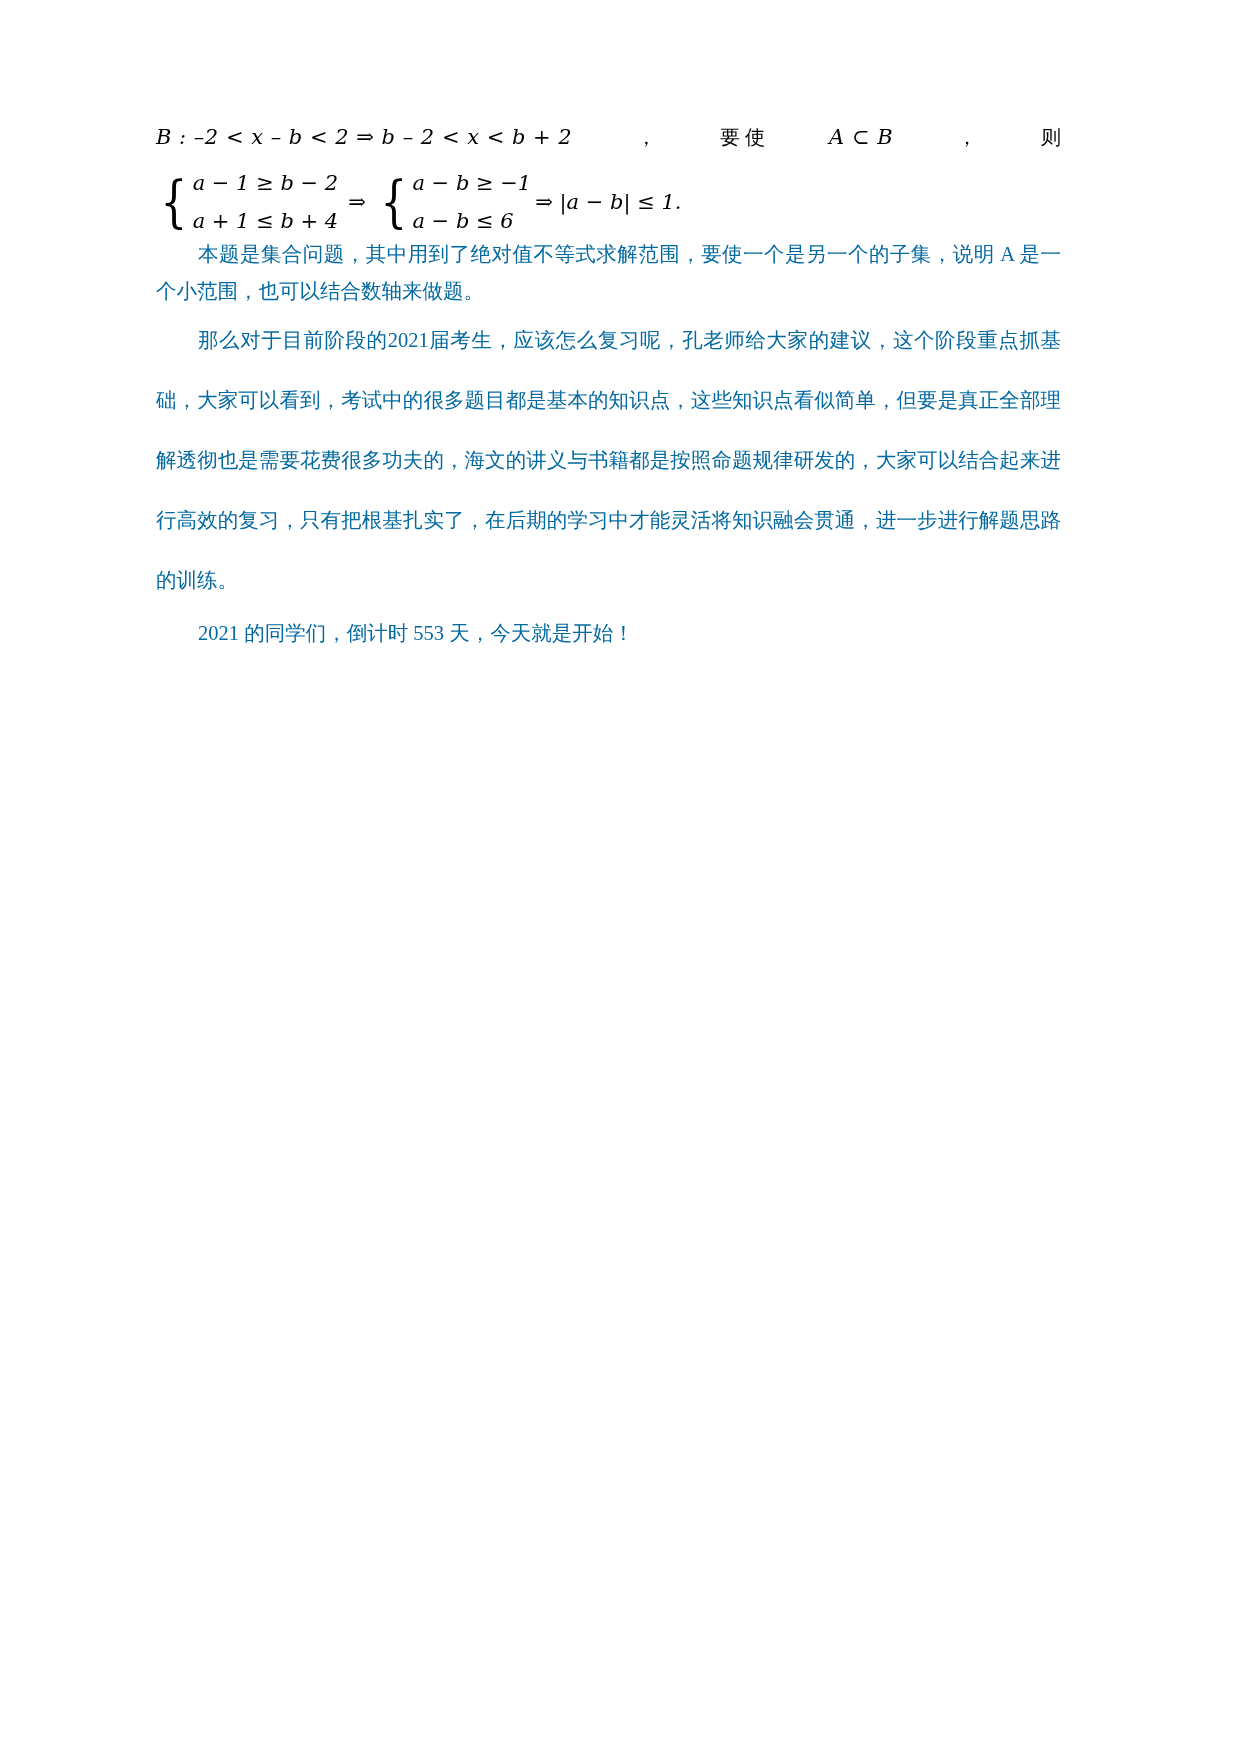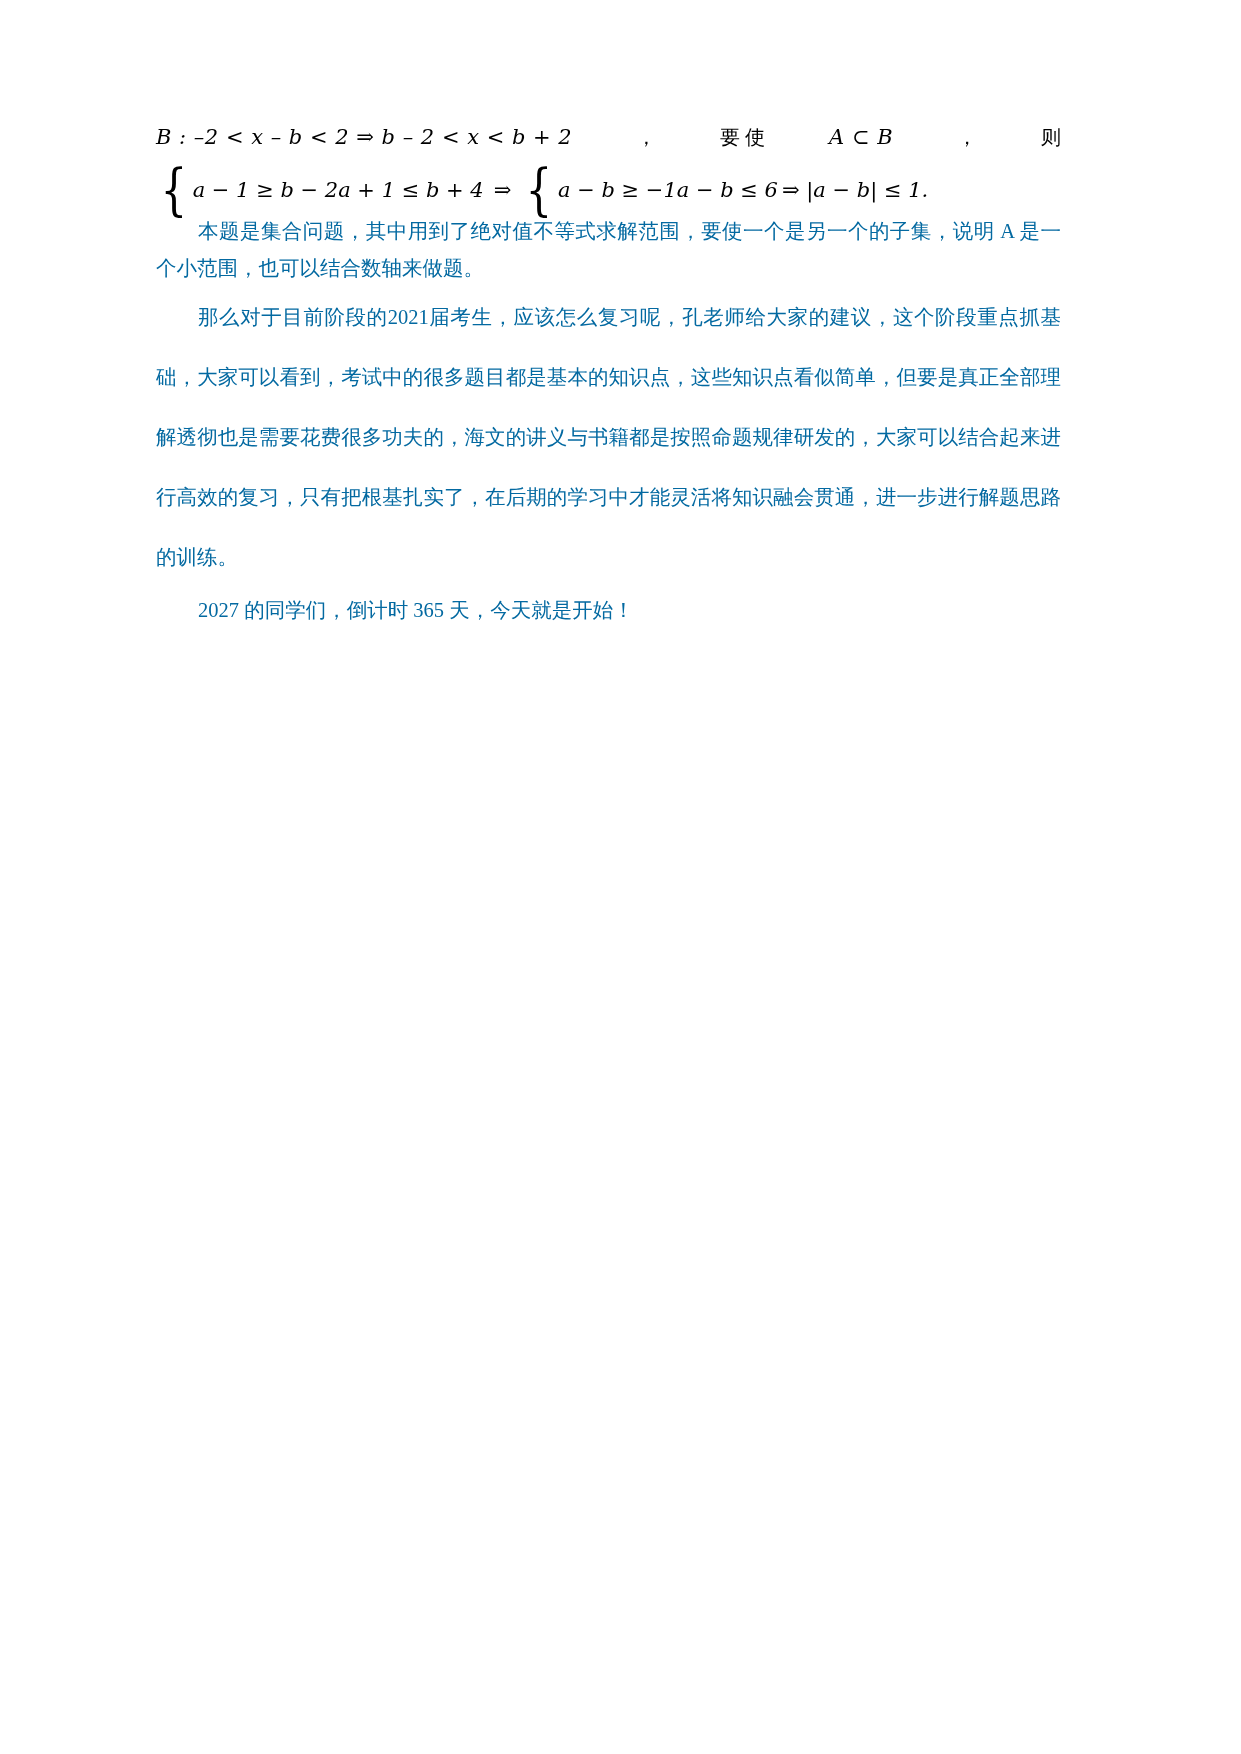--- a/index.html
+++ b/index.html
@@ -66,23 +66,24 @@
     font-size: 56px;
     font-style: normal;
     line-height: 0.8;
     font-family: "DejaVu Serif", serif;
     display: inline-block;
     transform: scaleX(0.75);
     margin-right: 1px;
   }
   .cases {
     display: inline-flex;
-    flex-direction: row;
+    flex-direction: column;
     justify-content: center;
     line-height: 30px;
+    gap: 8px;
   }
   .cases > div { white-space: nowrap; }
   .op {
     font-style: normal;
     margin: 0 10px;
     font-size: 21px;
   }
   .tail {
     white-space: nowrap;
     margin-left: 4px;
@@ -145,16 +146,16 @@
         <div>a − b ≥ −1</div>
         <div>a − b ≤ 6</div>
       </span>
       <span class="tail">⇒ |a − b| ≤ 1.</span>
     </div>
 
     <p class="para p-tight">本题是集合问题，其中用到了绝对值不等式求解范围，要使一个是另一个的子集，说明 A 是一个小范围，也可以结合数轴来做题。</p>
 
     <p class="para p-loose">那么对于目前阶段的2021届考生，应该怎么复习呢，孔老师给大家的建议，这个阶段重点抓基础，大家可以看到，考试中的很多题目都是基本的知识点，这些知识点看似简单，但要是真正全部理解透彻也是需要花费很多功夫的，海文的讲义与书籍都是按照命题规律研发的，大家可以结合起来进行高效的复习，只有把根基扎实了，在后期的学习中才能灵活将知识融会贯通，进一步进行解题思路的训练。</p>
 
-    <p class="para p-last">2027 的同学们，倒计时 365 天，今天就是开始！</p>
+    <p class="para p-last">2021 的同学们，倒计时 553 天，今天就是开始！</p>
 
   </div>
 </div>
 
 </body></html>

